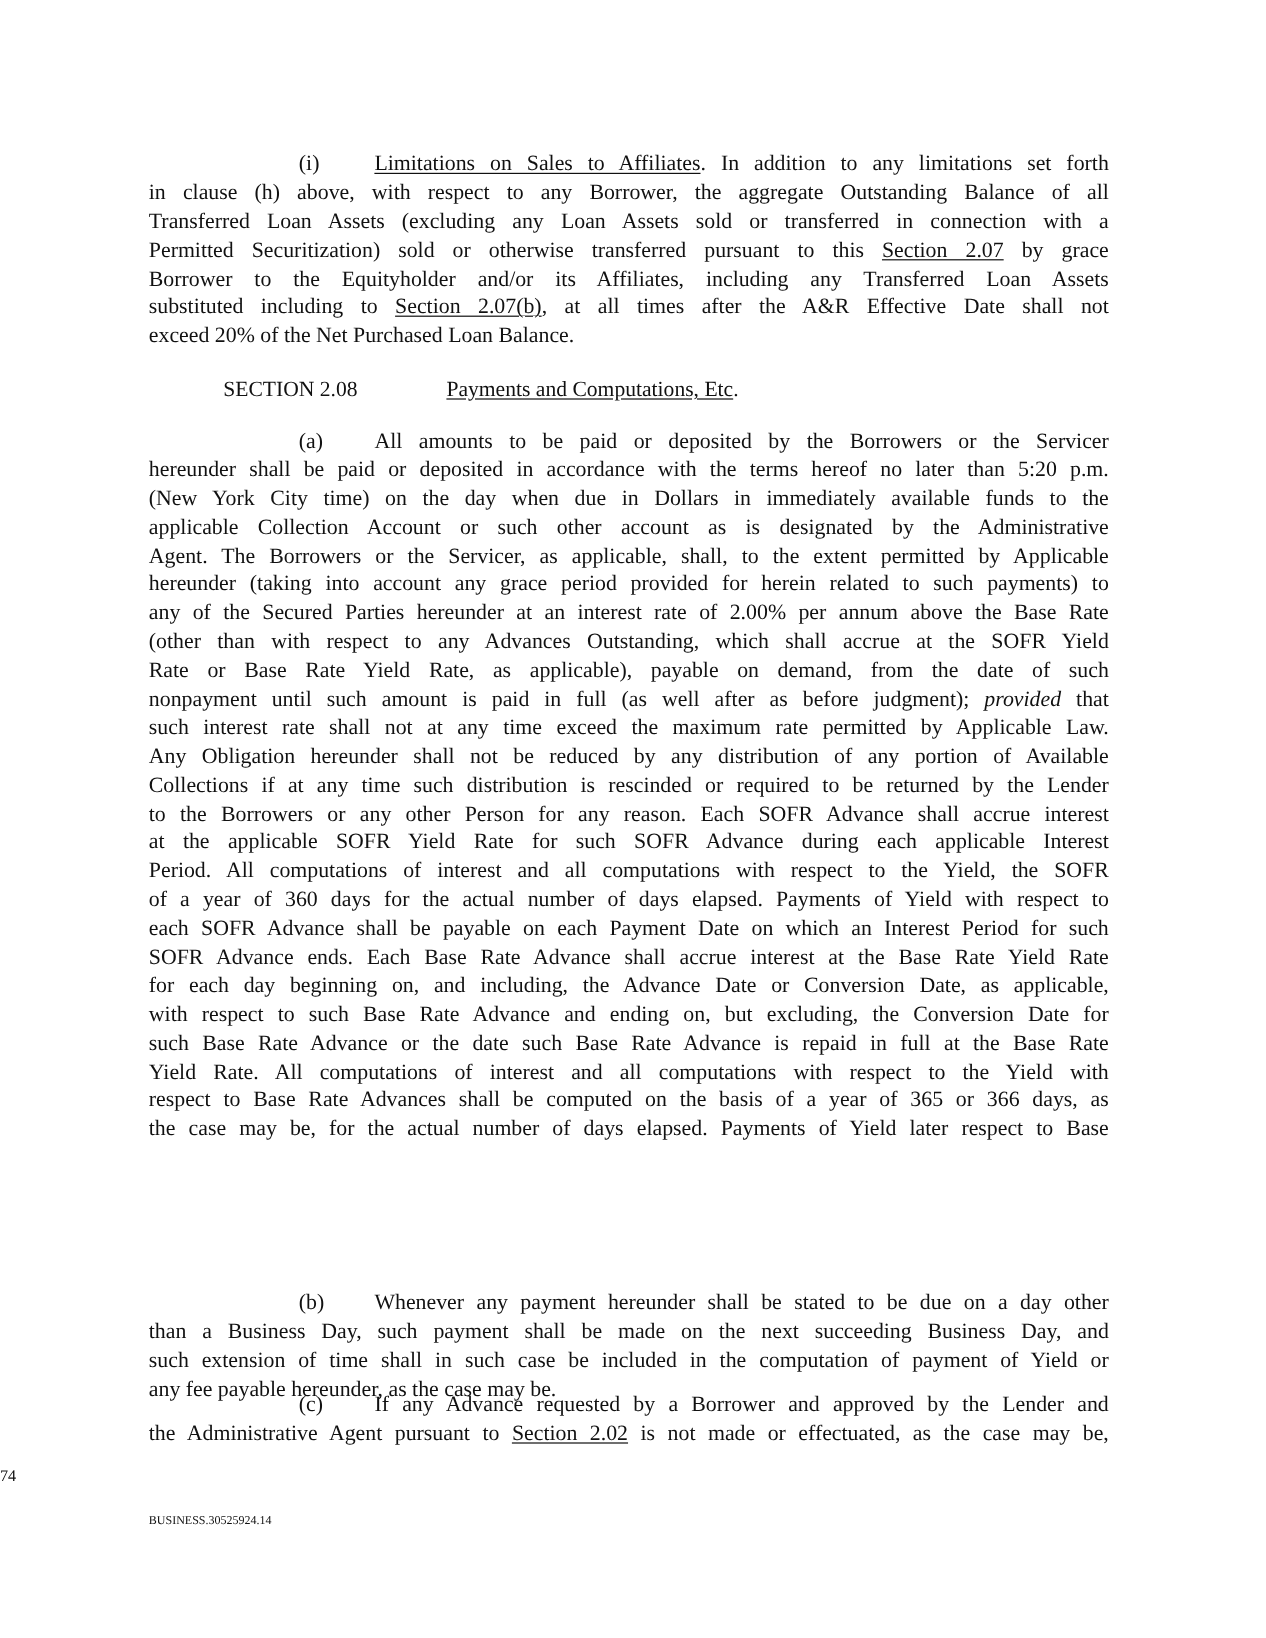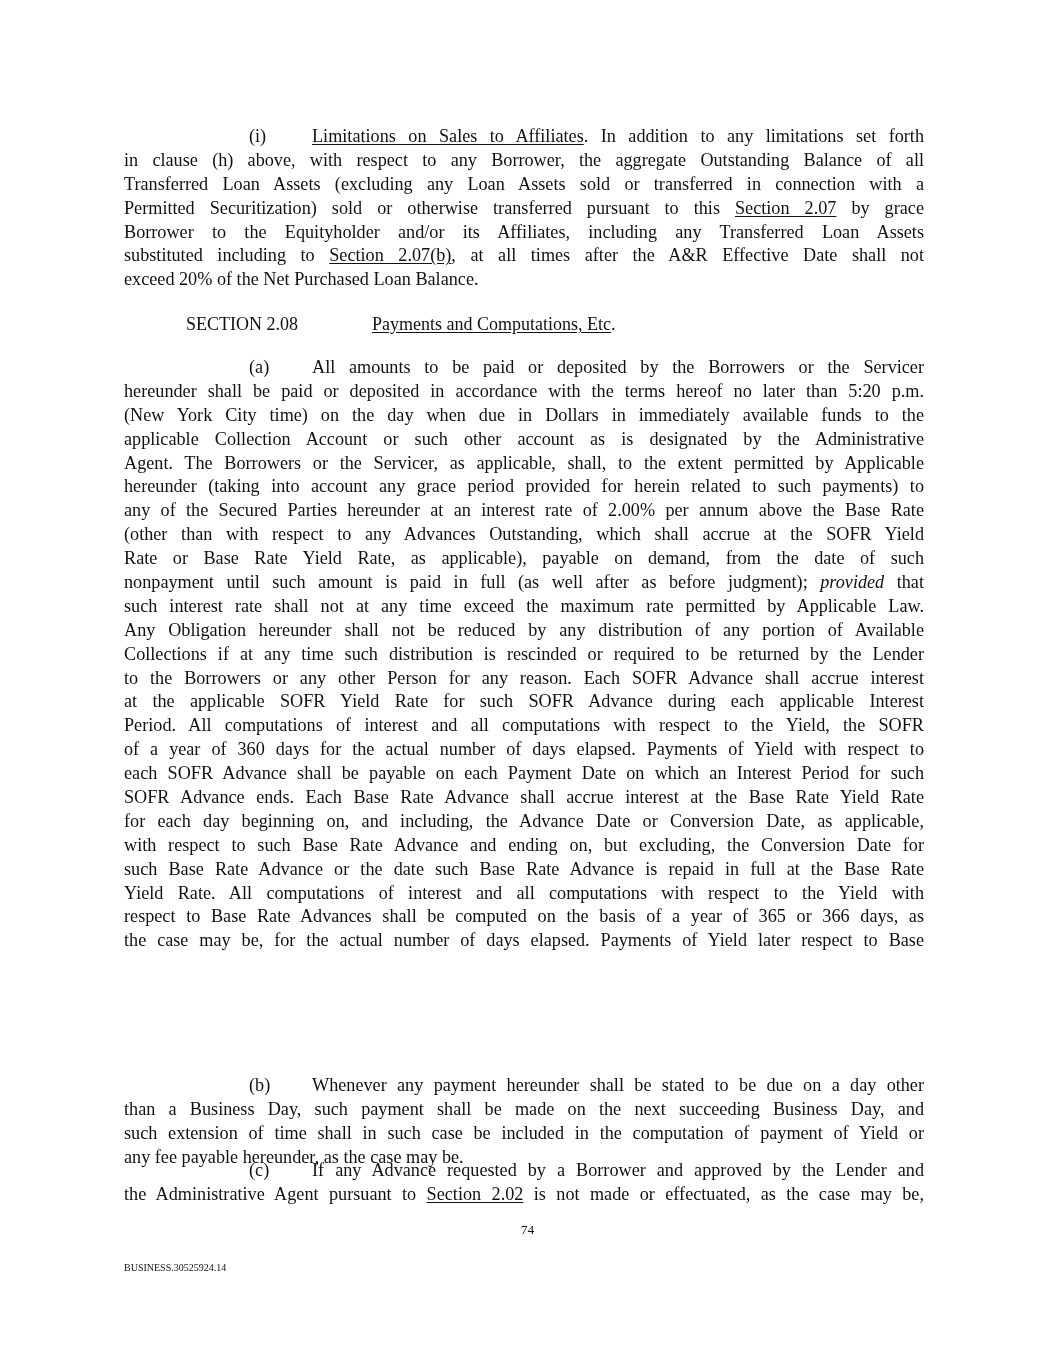--- a/index.html
+++ b/index.html
@@ -9,21 +9,21 @@
   .para { position: absolute; left: 124px; width: 800px; font-size: 18.2px; }
   .line { display: block; height: 23.9px; line-height: 23.9px; white-space: nowrap;
           text-align: justify; text-align-last: justify; }
   .line.last { text-align-last: left; }
   .indent { display: inline-block; width: 125px; }
   .marker { display: inline-block; width: 63px; }
   .u { text-decoration: underline; text-underline-offset: 2px; }
   .i { font-style: italic; }
   .section-head { position: absolute; left: 186px; top: 312px; font-size: 18px; line-height: 24px; white-space: nowrap; }
   .section-head .num { display: inline-block; width: 186px; }
-  .page-num { position: absolute; left: 0; width: 1055px; top: 1222px; text-align: center; font-size: 13.5px; }
+  .page-num { position: absolute; left: 0; width: 1055px; top: 1222px; font-size: 13.5px; }
   .footer-id { position: absolute; left: 124px; top: 1262px; font-size: 10px; }
 </style>
 </head>
 <body>
 
 <div class="page">
 
   <div class="para" style="top:125px;">
     <span class="line"><span class="indent"></span><span class="marker">(i)</span><span class="u">Limitations on Sales to Affiliates</span><span>.  In addition to any limitations set forth</span></span>
     <span class="line">in clause (h) above, with respect to any Borrower, the aggregate Outstanding Balance of all</span>

